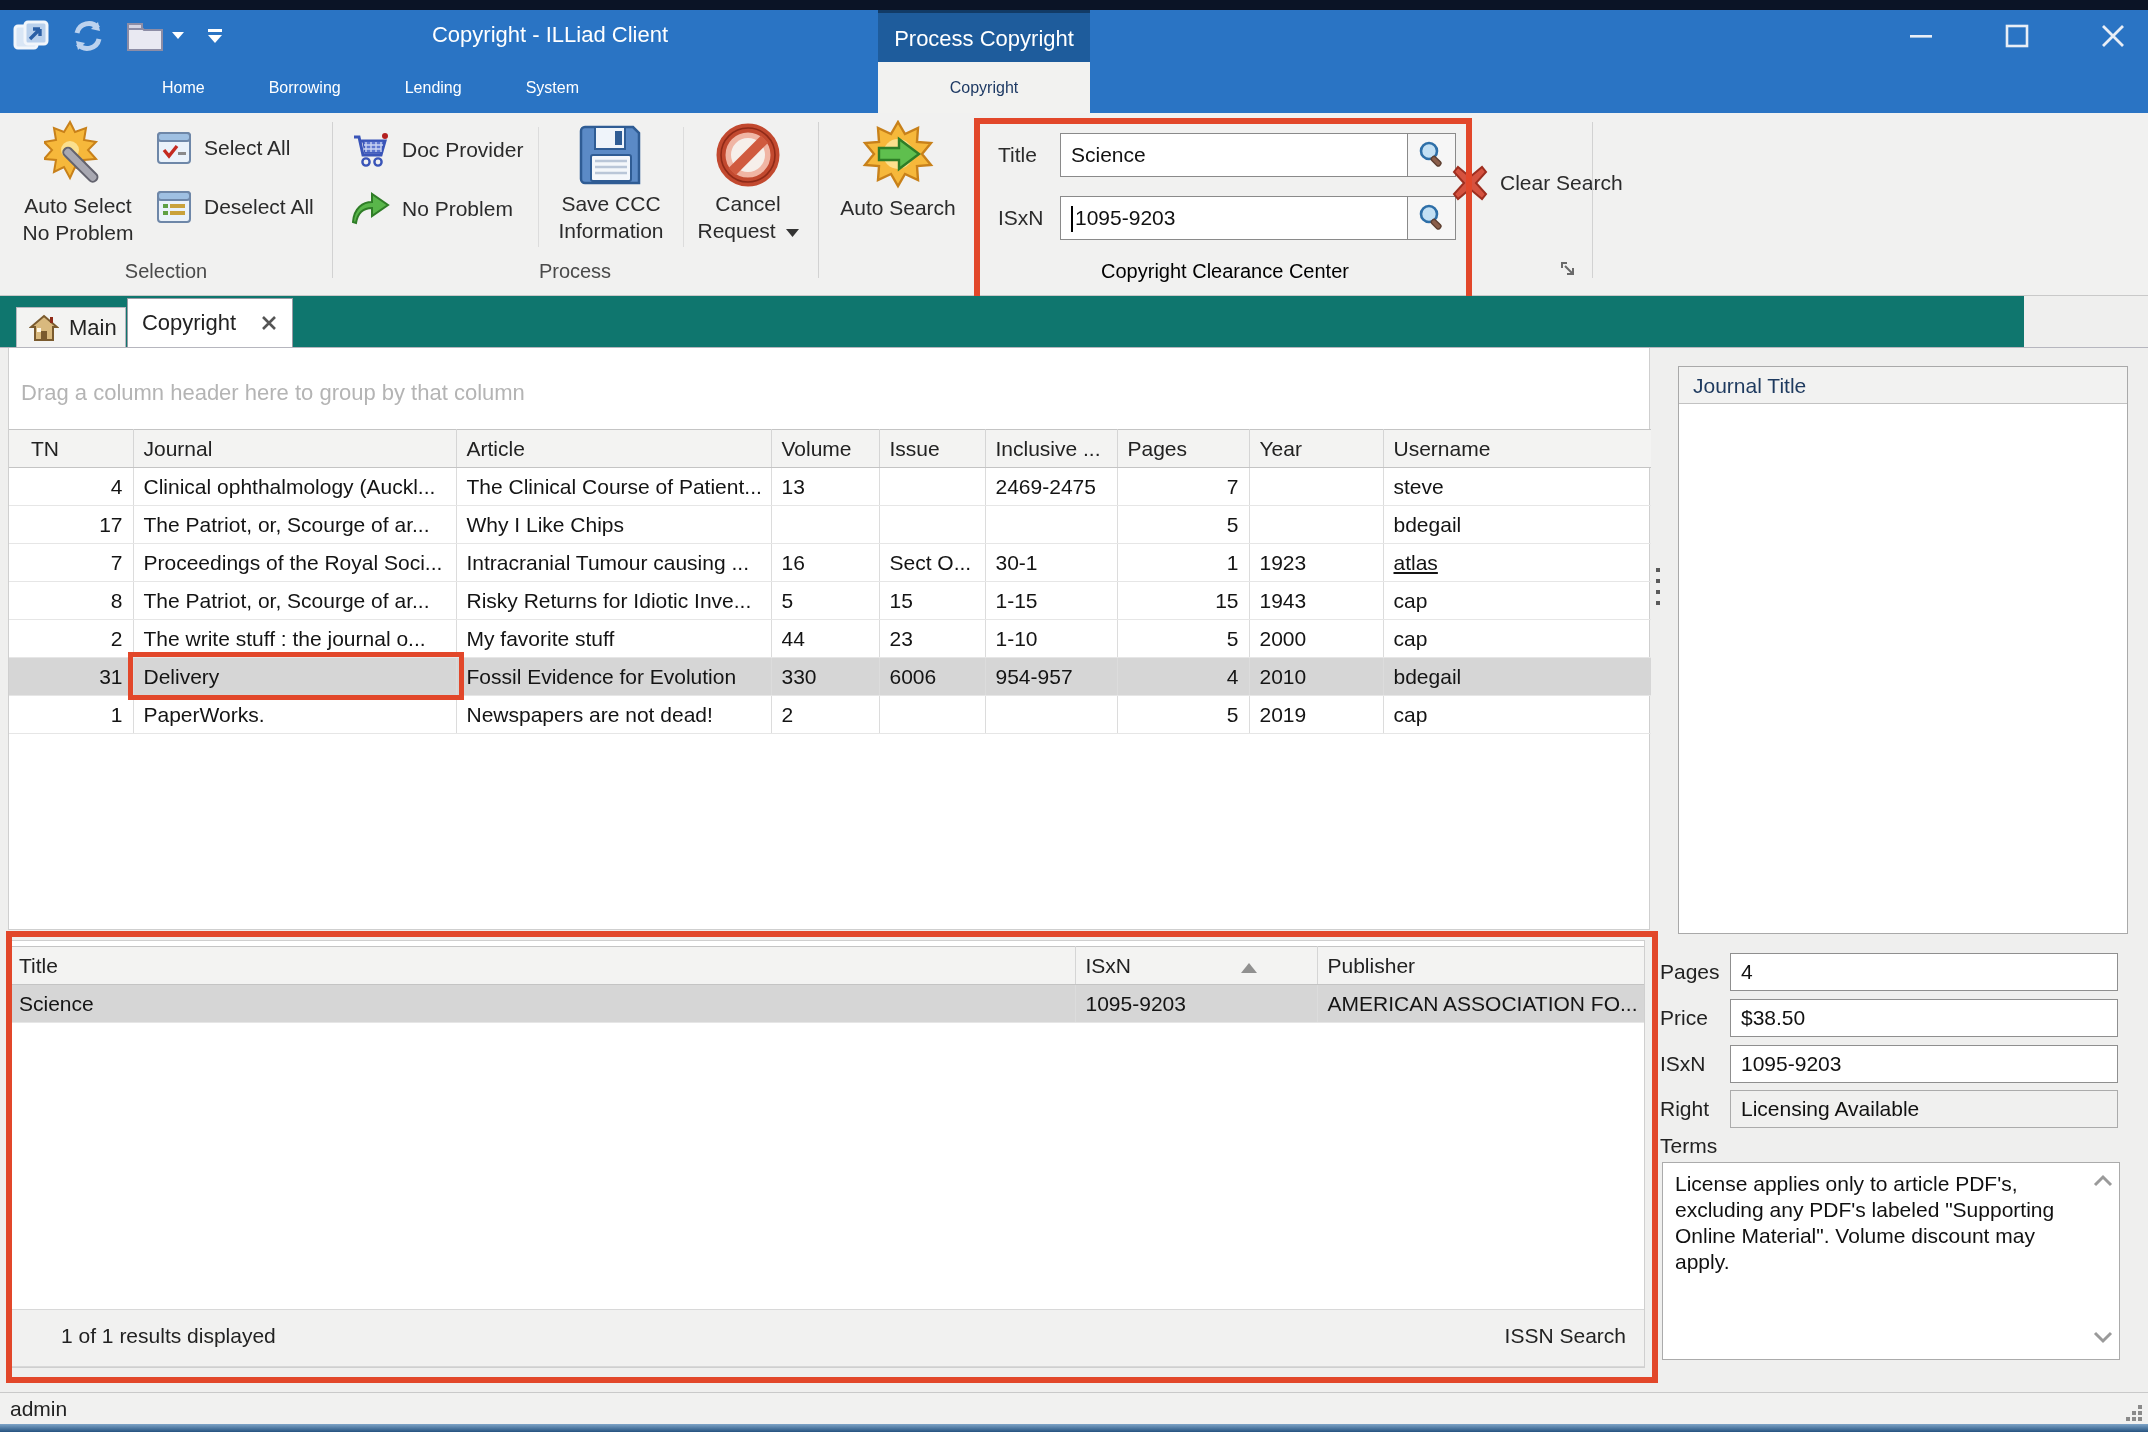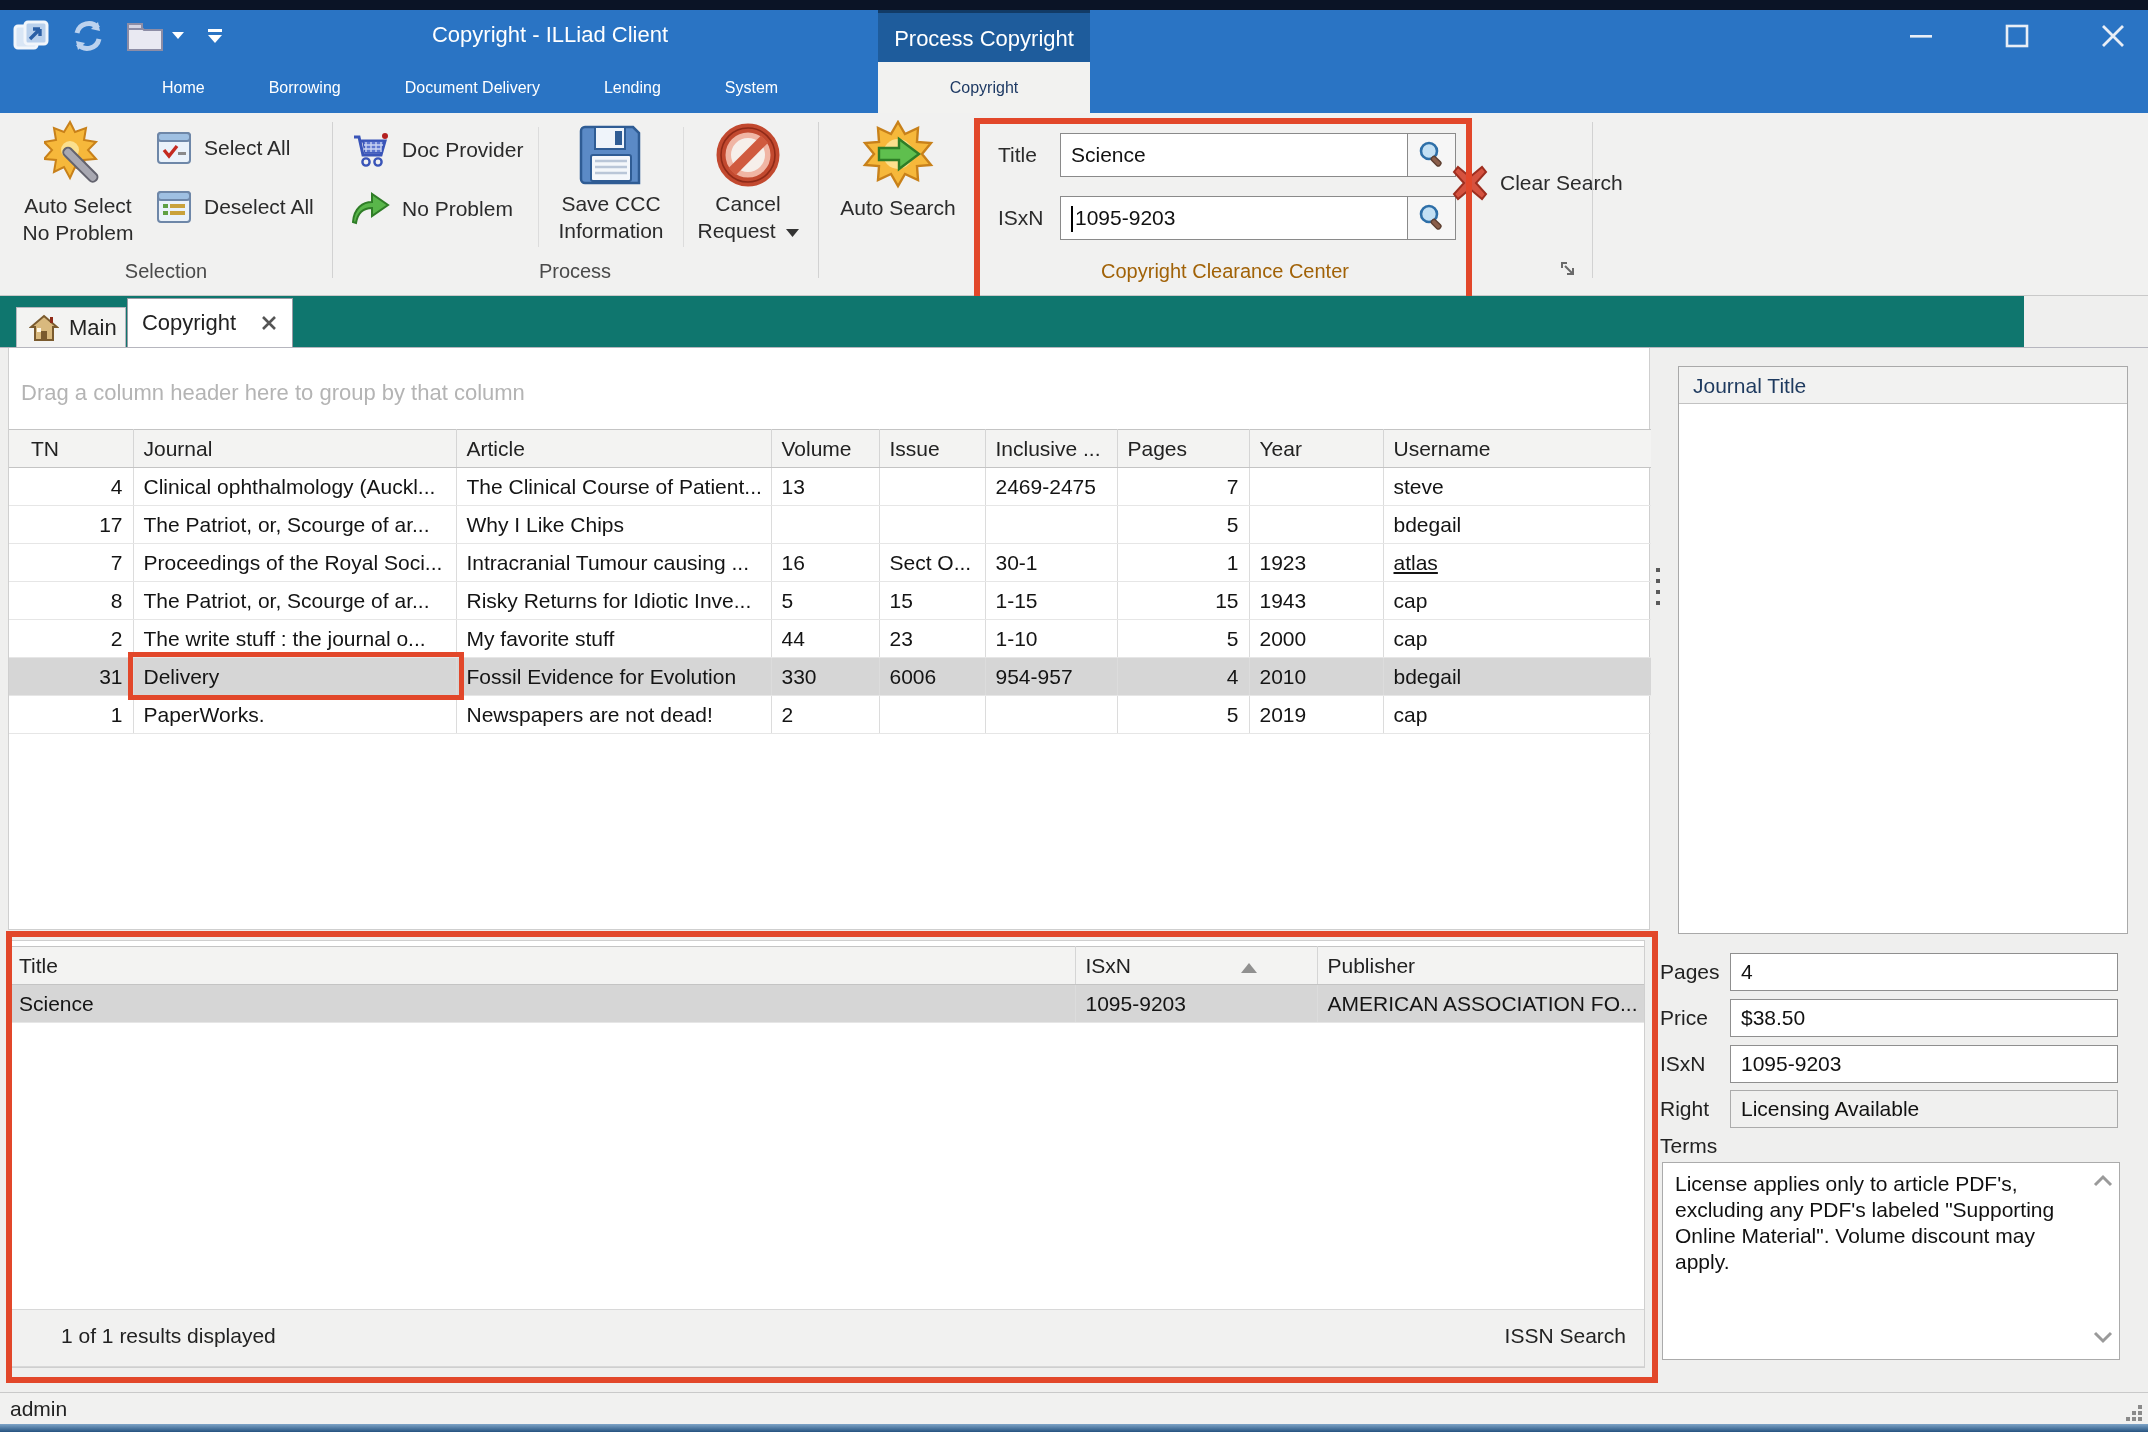--- a/index.html
+++ b/index.html
@@ -24,21 +24,21 @@
   .hamburger div { height:5px; background:#fff; border-radius:2px; }
   .help-icons { position:absolute; right:30px; top:70px; display:flex; gap:18px; }
 
   
   .ribbon { position:absolute; left:0; top:113px; width:2148px; height:183px; background:#F1F1F0; border-bottom:1px solid #C9C9C9; }
   .vsep { position:absolute; width:1px; background:#D2D2D2; }
   .bigbtn { position:absolute; display:flex; flex-direction:column; align-items:center; }
   .bigbtn .lbl { font-size:21px; color:#2B2B2B; line-height:27px; text-align:center; }
   .smallbtn { position:absolute; display:flex; align-items:center; gap:12px; font-size:21px; color:#2B2B2B; }
   .group-label { position:absolute; top:147px; text-align:center; font-size:20px; color:#4A4A4A; }
-  .ccc-label { color:#a16207; }
+  .ccc-label { color:#000000; }
   .field-row { position:absolute; display:flex; align-items:center; }
   .field-label { width:52px; font-size:21px; color:#2B2B2B; margin-right:10px; }
   .textbox { background:#fff; border:1px solid #8A8A8A; height:44px; line-height:42px; padding:0 10px; font-size:21px; color:#111; }
   .mag-btn { width:48px; height:44px; border:1px solid #8A8A8A; border-left:none; background:#F6F6F6; display:flex; align-items:center; justify-content:center; }
   .caret { display:inline-block; width:2px; height:26px; background:#000; vertical-align:middle; margin-right:2px; }
 
   
   .redbox { position:absolute; border:6px solid #E2472A; pointer-events:none; }
 
   
@@ -148,21 +148,20 @@
 
   <div class="ribbon-tabrow">
     <div class="hamburger">
         <div></div>
         <div></div>
         <div></div>
       </div>
     <div class="ribbon-tabs-inner">
       <span class="ribbon-tab">Home</span>
       <span class="ribbon-tab">Borrowing</span>
-      <span class="ribbon-tab">Document Delivery</span>
       <span class="ribbon-tab">Lending</span>
       <span class="ribbon-tab">System</span>
       <span class="ribbon-tab active">Copyright</span>
     </div>
     <div class="help-icons">
       <span class="icon">
         <svg width="36" height="36" viewBox="0 0 36 36">
             <path d="M5 4 h26 rx4 a4 4 0 0 1 4 4 v16 a4 4 0 0 1 -4 4 h-12 l-6 7 v-7 h-8 a4 4 0 0 1 -4 -4 v-16 a4 4 0 0 1 4 -4 z" fill="#F0A65A" stroke="#C1762A" stroke-width="2"></path>
             <text x="18" y="23" font-size="18" font-family="Liberation Serif, serif" font-weight="bold" fill="#7A3F12" text-anchor="middle">i</text>
           </svg>

